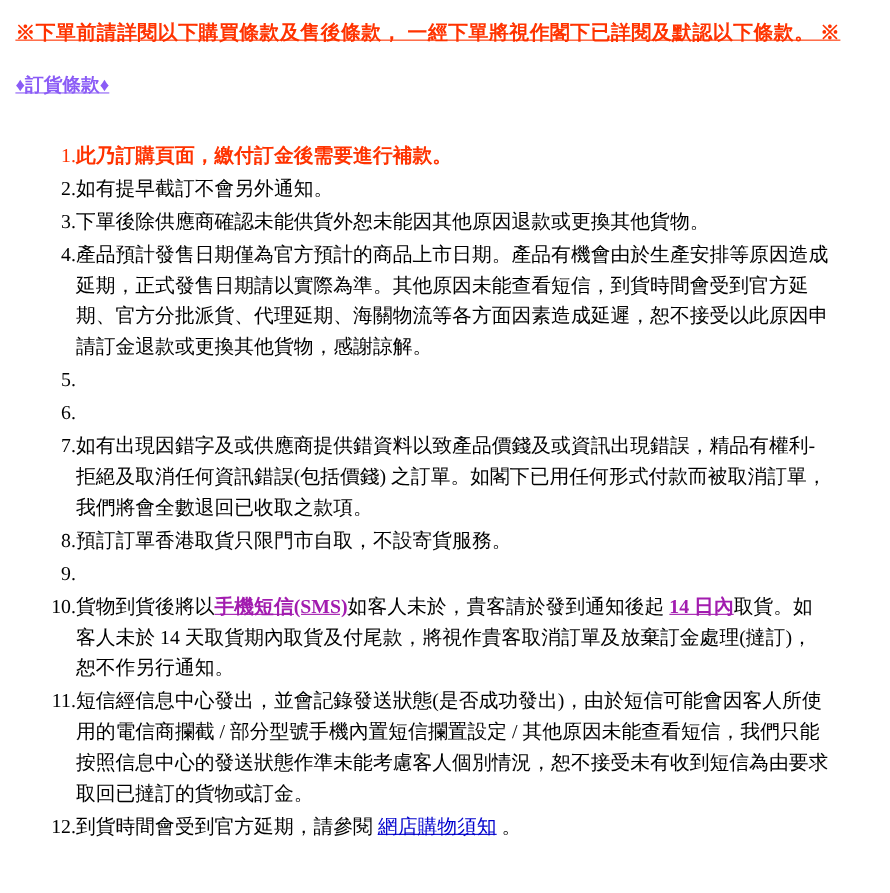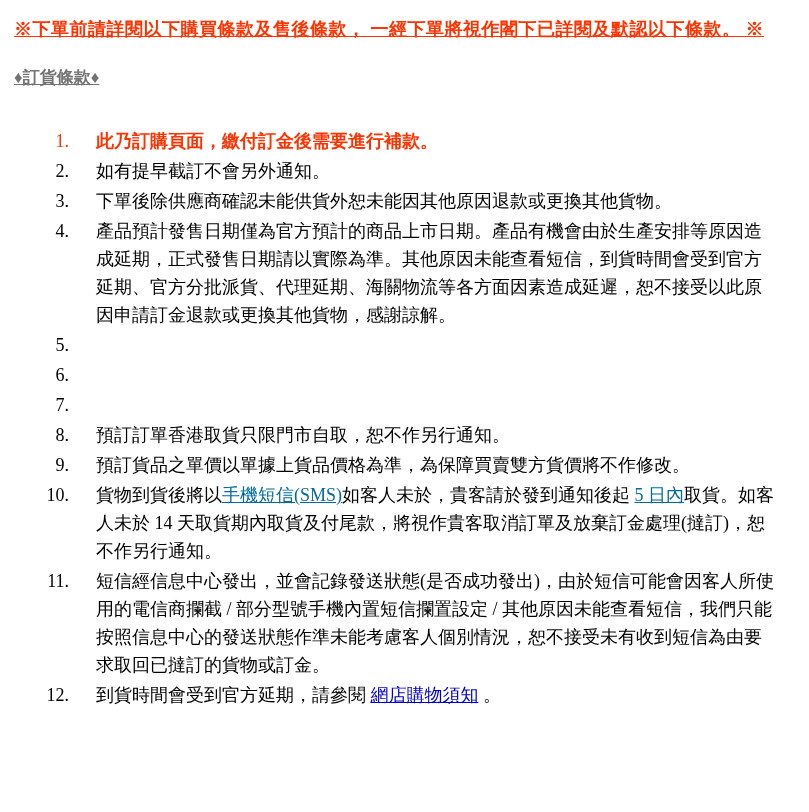--- a/index.html
+++ b/index.html
@@ -25,52 +25,51 @@
     line-height: 24px;
     text-decoration: underline;
     letter-spacing: 0.5px;
   }
   
   .section-title {
     margin-top: 25px;
     font-size: 17px;
     line-height: 23px;
     font-weight: bold;
-    color: #737373;
+    color: #8b5cf6;
     text-decoration: underline;
   }
   
   .terms {
     margin-top: 38px;
   }
   .term {
     display: flex;
     align-items: flex-start;
     margin-bottom: 2px;
     font-size: 18px;
     line-height: 28px;
   }
   .term .num {
     flex: 0 0 55px;
     text-align: right;
     white-space: nowrap;
   }
   .term .body {
-    margin-left: 27px;
     width: 686px;
   }
   .accent {
     color: #FF3300;
   }
   .bold {
     font-weight: bold;
   }
   .hl-strong {
-    color: #0369a1;
-    font-weight: normal;
+    color: #a21caf;
+    font-weight: bold;
     text-decoration: underline;
   }
   a.guide-link {
     color: #0000CC;
     text-decoration: underline;
     cursor: pointer;
     text-align: center;
   }
 </style>
 </head>
@@ -107,35 +106,35 @@
     <div class="term">
       <span class="num">5.</span>
     </div>
 
     <div class="term">
       <span class="num">6.</span>
     </div>
 
     <div class="term">
       <span class="num">7.</span>
+      <span class="body">如有出現因錯字及或供應商提供錯資料以致產品價錢及或資訊出現錯誤，精品有權利-拒絕及取消任何資訊錯誤(包括價錢) 之訂單。如閣下已用任何形式付款而被取消訂單，我們將會全數退回已收取之款項。</span>
     </div>
 
     <div class="term">
       <span class="num">8.</span>
-      <span class="body">預訂訂單香港取貨只限門市自取，恕不作另行通知。</span>
+      <span class="body">預訂訂單香港取貨只限門市自取，不設寄貨服務。</span>
     </div>
 
     <div class="term">
       <span class="num">9.</span>
-      <span class="body">預訂貨品之單價以單據上貨品價格為準，為保障買賣雙方貨價將不作修改。</span>
     </div>
 
     <div class="term">
       <span class="num">10.</span>
-      <span class="body"><span>貨物到貨後將以</span><span class="hl-strong">手機短信(SMS)</span><span>如客人未於，貴客請於發到通知後起 </span><span class="hl-strong">5 日內</span><span>取貨。如客人未於 14 天取貨期內取貨及付尾款，將視作貴客取消訂單及放棄訂金處理(撻訂)，恕不作另行通知。</span></span>
+      <span class="body"><span>貨物到貨後將以</span><span class="hl-strong">手機短信(SMS)</span><span>如客人未於，貴客請於發到通知後起 </span><span class="hl-strong">14 日內</span><span>取貨。如客人未於 14 天取貨期內取貨及付尾款，將視作貴客取消訂單及放棄訂金處理(撻訂)，恕不作另行通知。</span></span>
     </div>
 
     <div class="term">
       <span class="num">11.</span>
       <span class="body">短信經信息中心發出，並會記錄發送狀態(是否成功發出)，由於短信可能會因客人所使用的電信商攔截 / 部分型號手機內置短信攔置設定 / 其他原因未能查看短信，我們只能按照信息中心的發送狀態作準未能考慮客人個別情況，恕不接受未有收到短信為由要求取回已撻訂的貨物或訂金。</span>
     </div>
 
     <div class="term">
       <span class="num">12.</span>
       <span class="body"><span>到貨時間會受到官方延期，請參閱 </span><a href="#" class="guide-link">網店購物須知</a><span> 。</span></span>

